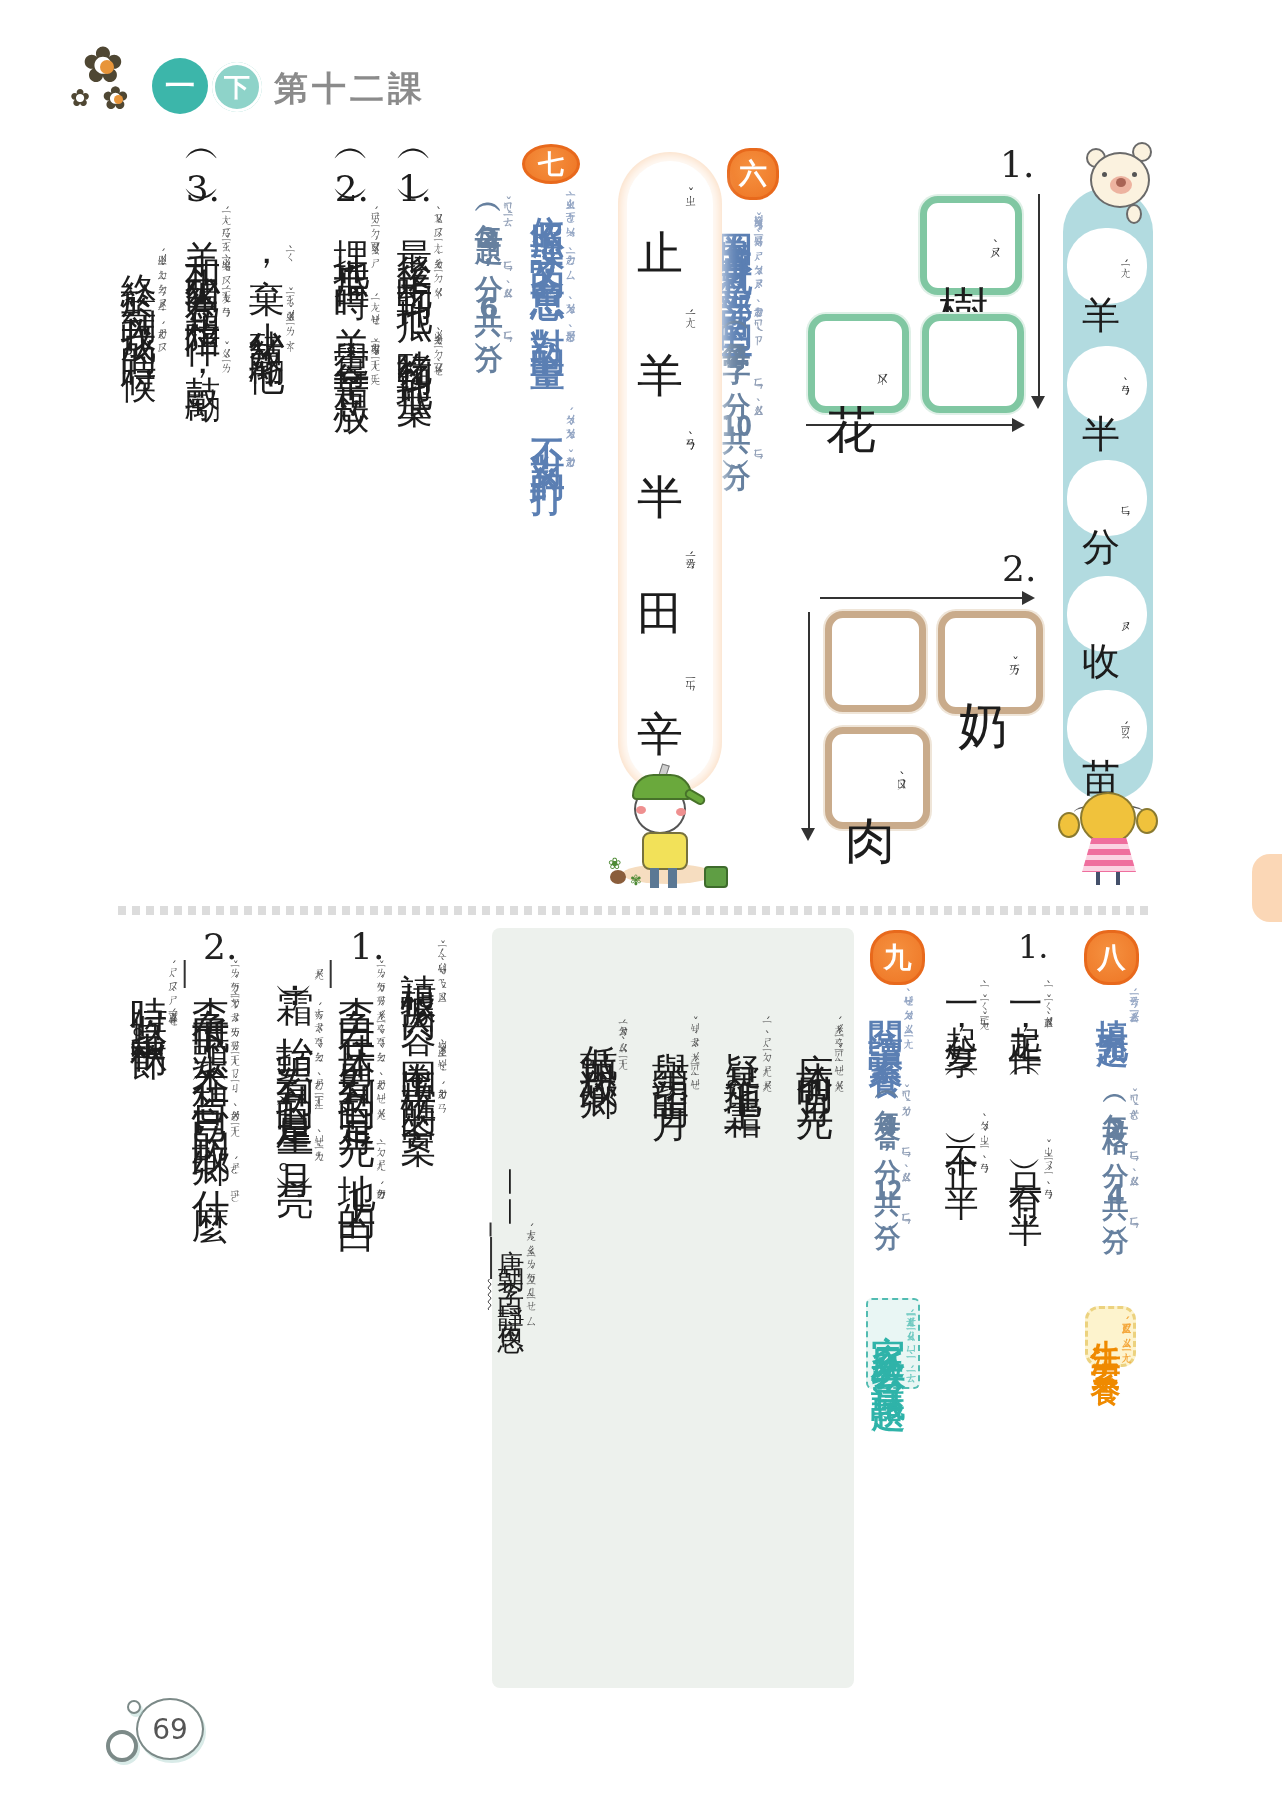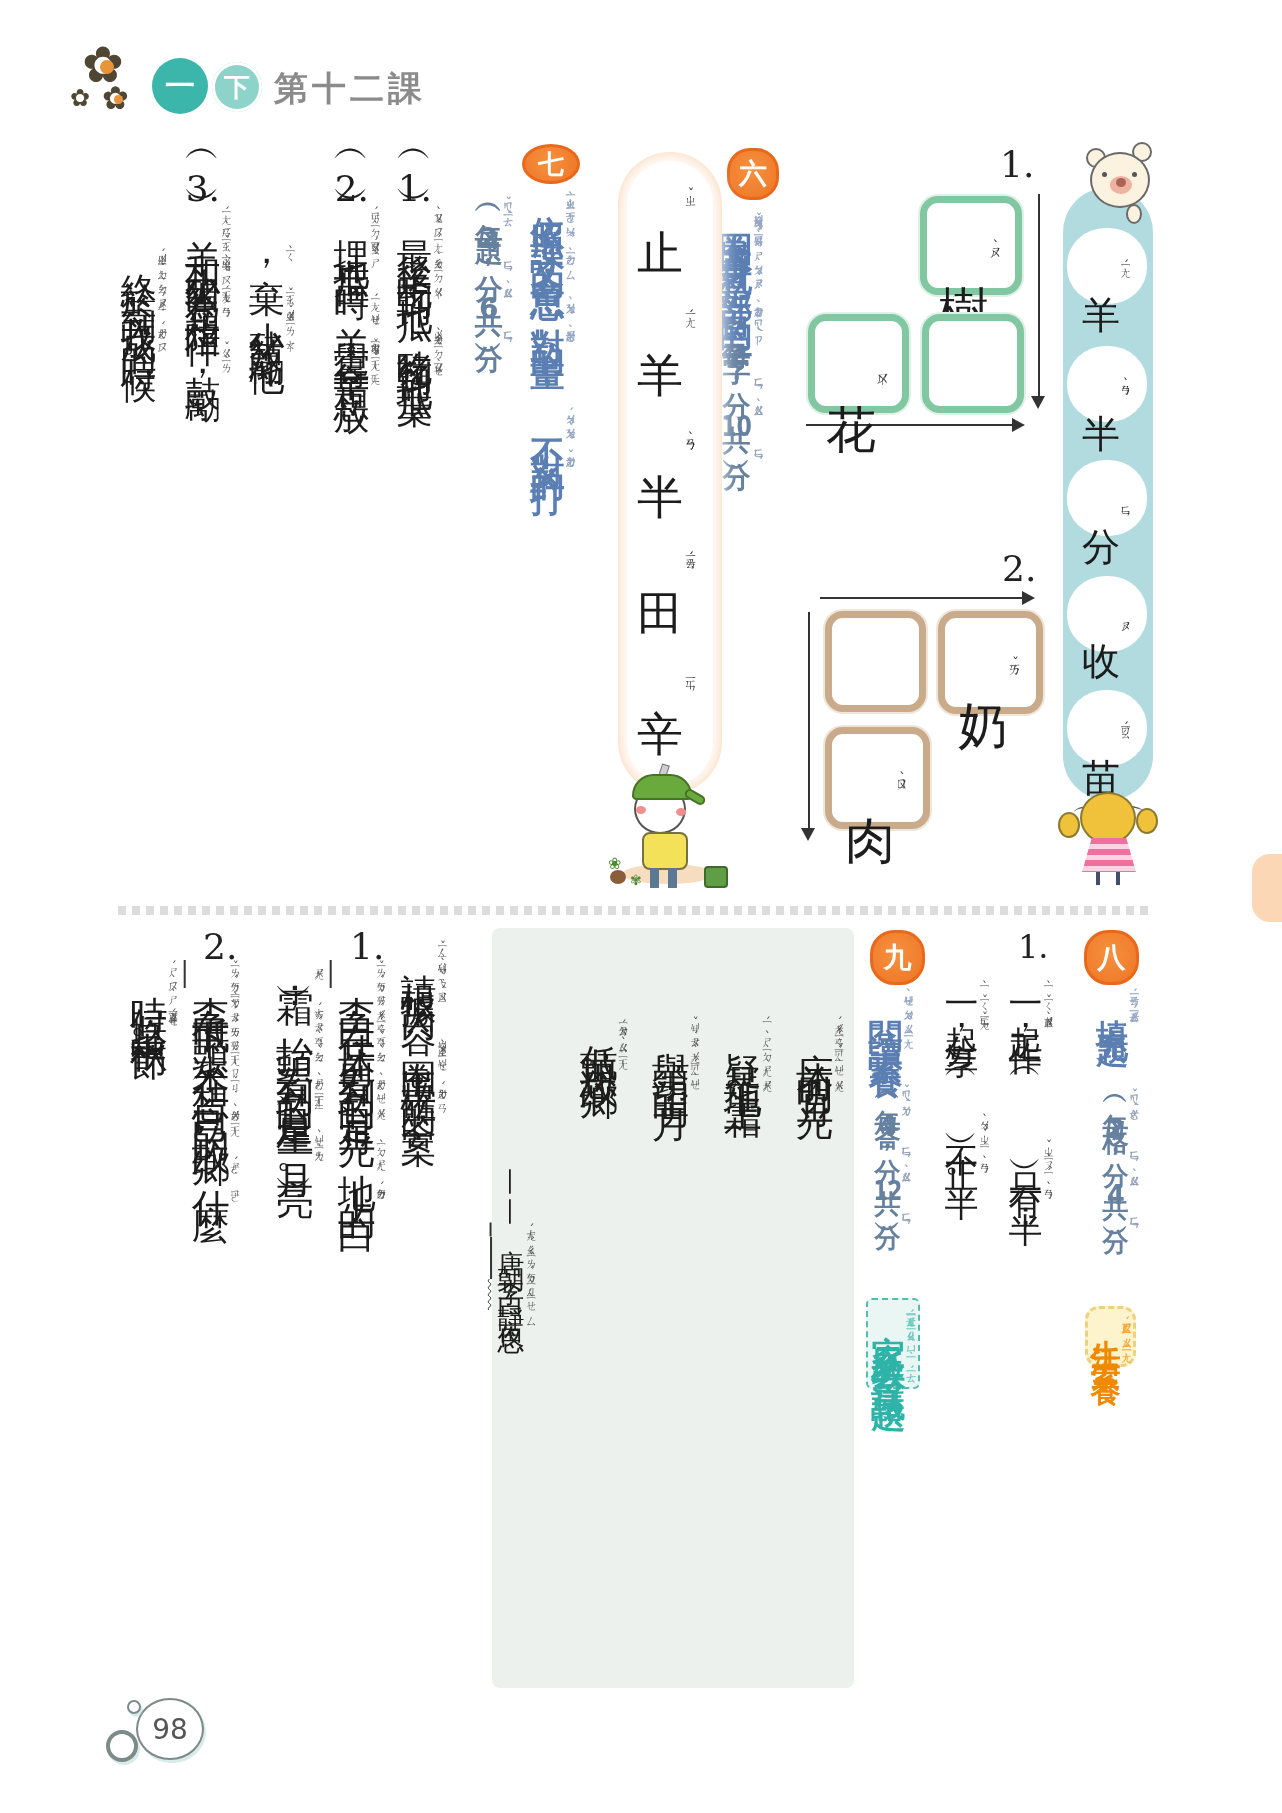--- a/index.html
+++ b/index.html
@@ -236,18 +236,18 @@
   <div class="vcol" style="left:398px;top:940px;font-size:36px;"><span><ruby>請<rt>ㄑㄧㄥˇ</rt></ruby><ruby>根<rt>ㄍㄣ</rt></ruby><ruby>據<rt>ㄐㄩˋ</rt></ruby><ruby>內<rt>ㄋㄟˋ</rt></ruby><ruby>容<rt>ㄖㄨㄥˊ</rt></ruby><span class="pch">，</span><ruby>圈<rt>ㄑㄩㄢ</rt></ruby><ruby>出<rt>ㄔㄨ</rt></ruby><ruby>正<rt>ㄓㄥˋ</rt></ruby><ruby>確<rt>ㄑㄩㄝˋ</rt></ruby><ruby>的<rt>˙ㄉㄜ</rt></ruby><ruby>答<rt>ㄉㄚˊ</rt></ruby><ruby>案<rt>ㄢˋ</rt></ruby><span class="pch">：</span></span></div>
 
   <div class="gnum" style="left:350px;top:926px;font-size:36px;">1.</div>
   <div class="vcol" style="left:334px;top:960px;font-size:38px;"><span class="proper"><ruby>李<rt>ㄌㄧˇ</rt></ruby><ruby>白<rt>ㄅㄞˊ</rt></ruby></span><span><ruby>在<rt>ㄗㄞˋ</rt></ruby><ruby>床<rt>ㄔㄨㄤˊ</rt></ruby><ruby>前<rt>ㄑㄧㄢˊ</rt></ruby><ruby>看<rt>ㄎㄢˋ</rt></ruby><ruby>到<rt>ㄉㄠˋ</rt></ruby><ruby>的<rt>˙ㄉㄜ</rt></ruby><ruby>是<rt>ㄕˋ</rt></ruby><span class="pch">（</span><ruby>月<rt>ㄩㄝˋ</rt></ruby><ruby>光<rt>ㄍㄨㄤ</rt></ruby><span class="pch">、</span><ruby>地<rt>ㄉㄧˋ</rt></ruby><ruby>上<rt>ㄕㄤˋ</rt></ruby><ruby>的<rt>˙ㄉㄜ</rt></ruby><ruby>白<rt>ㄅㄞˊ</rt></ruby></span></div>
   <div class="vcol" style="left:272px;top:960px;font-size:38px;"><span><ruby>霜<rt>ㄕㄨㄤ</rt></ruby><span class="pch">）</span><span class="pch">；</span><ruby>抬<rt>ㄊㄞˊ</rt></ruby><ruby>頭<rt>ㄊㄡˊ</rt></ruby><ruby>看<rt>ㄎㄢˋ</rt></ruby><ruby>到<rt>ㄉㄠˋ</rt></ruby><ruby>的<rt>˙ㄉㄜ</rt></ruby><ruby>是<rt>ㄕˋ</rt></ruby><span class="pch">（</span><ruby>星<rt>ㄒㄧㄥ</rt></ruby><ruby>星<rt>ㄒㄧㄥ</rt></ruby><span class="pch">、</span><ruby>月<rt>ㄩㄝˋ</rt></ruby><ruby>亮<rt>ㄌㄧㄤˋ</rt></ruby><span class="pch">）</span><span class="pch">。</span></span></div>
   <div class="gnum" style="left:203px;top:926px;font-size:36px;">2.</div>
   <div class="vcol" style="left:188px;top:960px;font-size:38px;"><span class="proper"><ruby>李<rt>ㄌㄧˇ</rt></ruby><ruby>白<rt>ㄅㄞˊ</rt></ruby></span><span><ruby>低<rt>ㄉㄧ</rt></ruby><ruby>下<rt>ㄒㄧㄚˋ</rt></ruby><ruby>頭<rt>ㄊㄡˊ</rt></ruby><ruby>來<rt>ㄌㄞˊ</rt></ruby><ruby>在<rt>ㄗㄞˋ</rt></ruby><ruby>想<rt>ㄒㄧㄤˇ</rt></ruby><span class="pch">（</span><ruby>自<rt>ㄗˋ</rt></ruby><ruby>己<rt>ㄐㄧˇ</rt></ruby><ruby>的<rt>˙ㄉㄜ</rt></ruby><ruby>故<rt>ㄍㄨˋ</rt></ruby><ruby>鄉<rt>ㄒㄧㄤ</rt></ruby><span class="pch">、</span><ruby>什<rt>ㄕㄜˊ</rt></ruby><ruby>麼<rt>˙ㄇㄜ</rt></ruby></span></div>
   <div class="vcol" style="left:126px;top:960px;font-size:38px;"><span><ruby>時<rt>ㄕˊ</rt></ruby><ruby>候<rt>ㄏㄡˋ</rt></ruby><ruby>是<rt>ㄕˋ</rt></ruby><ruby>中<rt>ㄓㄨㄥ</rt></ruby><ruby>秋<rt>ㄑㄧㄡ</rt></ruby><ruby>節<rt>ㄐㄧㄝˊ</rt></ruby><span class="pch">）</span><span class="pch">。</span></span></div>
 
   <div class="bubble" style="left:136px;top:1698px;width:64px;height:58px;">
-    <div class="pagenum">98</div>
+    <div class="pagenum">69</div>
   </div>
   <div class="bubble" style="left:106px;top:1730px;width:24px;height:24px;border-width:4px;"></div>
   <div class="bubble" style="left:127px;top:1700px;width:10px;height:10px;"></div>
 
 </div>
 
 </body></html>

